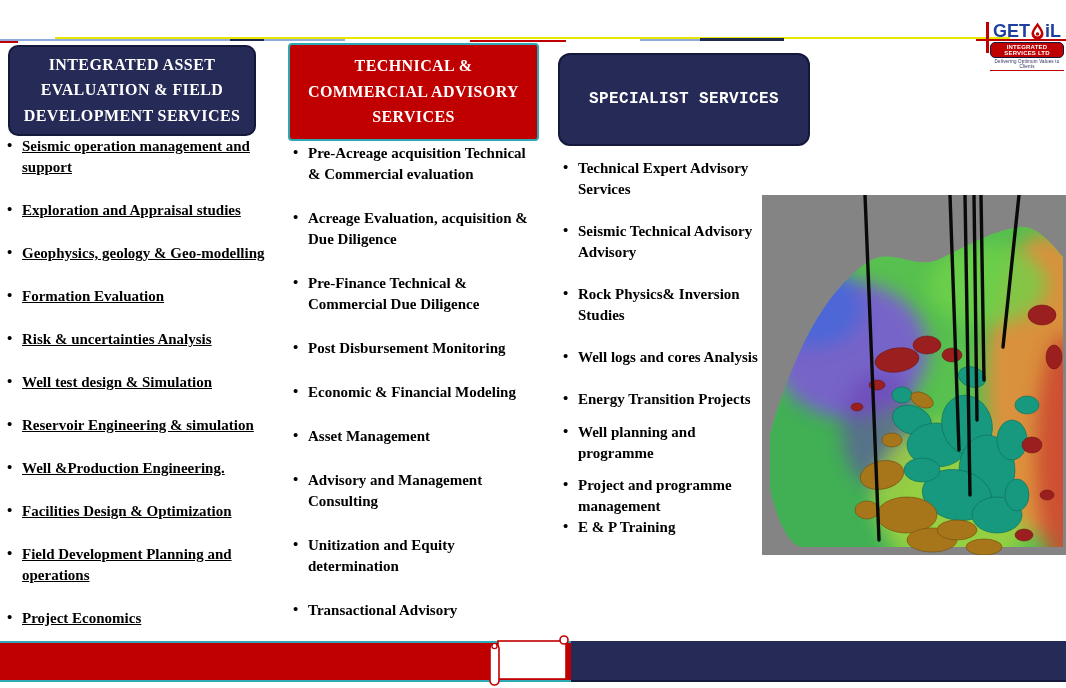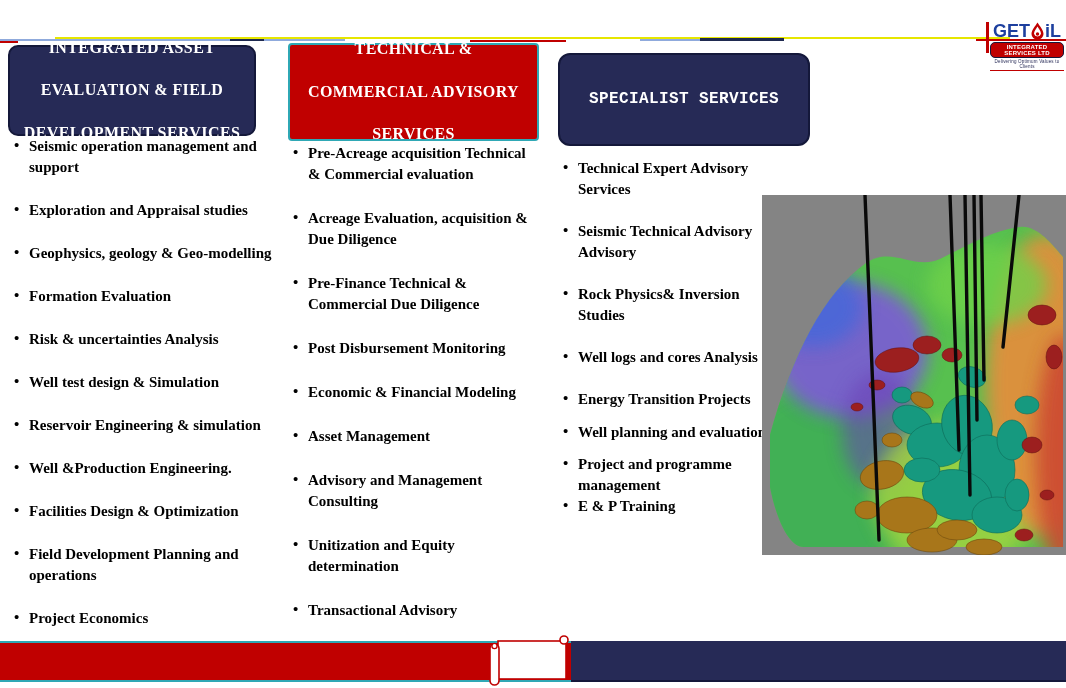--- a/index.html
+++ b/index.html
@@ -8,35 +8,35 @@
   html,body{margin:0;padding:0;background:#e9e9e9;}
   .slide{position:relative;width:1066px;height:688px;background:#ffffff;overflow:hidden;
          font-family:"Liberation Serif","DejaVu Serif",serif;}
 
   
   .topline{position:absolute;left:0;top:37px;width:1066px;height:6px;}
   .topline .seg{position:absolute;height:2px;}
 
   
   .hdr{position:absolute;color:#fff;font-weight:bold;text-align:center;
-       display:flex;flex-direction:column;justify-content:center;gap:24px;
+       display:flex;flex-direction:column;justify-content:center;gap:7px;
        font-size:16px;letter-spacing:.4px;line-height:1.15;}
   .hdr-1{left:8px;top:45px;width:244px;height:87px;background:var(--navy);
          border:2px solid var(--dark-navy);border-radius:10px;}
   .hdr-2{left:288px;top:43px;width:247px;height:94px;background:var(--red);
          border:2px solid var(--teal);border-radius:4px;}
   .hdr-3{left:558px;top:53px;width:248px;height:89px;background:var(--navy);
          border:2px solid var(--dark-navy);border-radius:12px;font-family:Liberation Mono, monospace;}
 
   
   .svc{position:absolute;list-style:none;margin:0;padding:0;color:#000;
        font-weight:bold;font-size:15px;line-height:21px;}
   .svc li{position:relative;padding-left:17px;}
   .svc li::before{content:"\2022";position:absolute;left:2px;top:-1px;}
-  .col1{left:12px;top:136px;width:279px;}
+  .col1{left:5px;top:136px;width:279px;text-decoration:underline;}
   .col1 li{margin-bottom:22px;}
   .col2{left:291px;top:143px;width:243px;}
   .col2 li{margin-bottom:23px;}
   .col3{left:561px;top:158px;width:212px;}
   .col3 li{margin-bottom:21px;}
   .col3 li:nth-child(5){margin-bottom:12px;}
   .col3 li:nth-child(6){margin-bottom:11px;}
   .col3 li:nth-child(7){margin-bottom:0;}
 
   
@@ -128,21 +128,21 @@
       <li>Advisory and Management Consulting</li>
       <li>Unitization and Equity determination</li>
       <li>Transactional Advisory</li>
     </ul>
   <ul class="svc col3">
       <li>Technical Expert Advisory Services</li>
       <li>Seismic Technical Advisory Advisory</li>
       <li>Rock Physics&amp;  Inversion Studies</li>
       <li>Well logs and cores Analysis</li>
       <li>Energy Transition Projects</li>
-      <li>Well planning and evaluation</li>
+      <li>Well planning and programme</li>
       <li>Project and programme management</li>
       <li>E &amp; P Training</li>
     </ul>
 
   <svg class="seismic" viewBox="0 0 304 360">
     <defs>
       <clipPath id="tclip">
         <path d="M8,240 C30,160 62,98 104,68 C130,50 152,76 178,64 C206,50 234,34 258,32 C276,30 292,52 301,62 L301,352 L42,352 C26,352 14,322 8,292 Z"></path>
       </clipPath>
       <filter id="soft" x="-40%" y="-40%" width="180%" height="180%">

